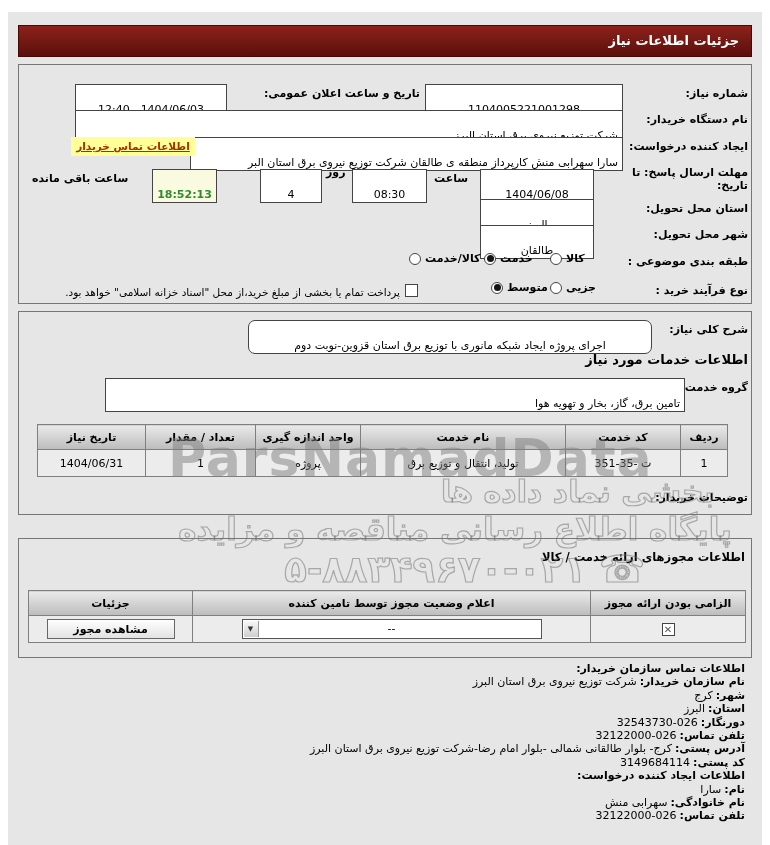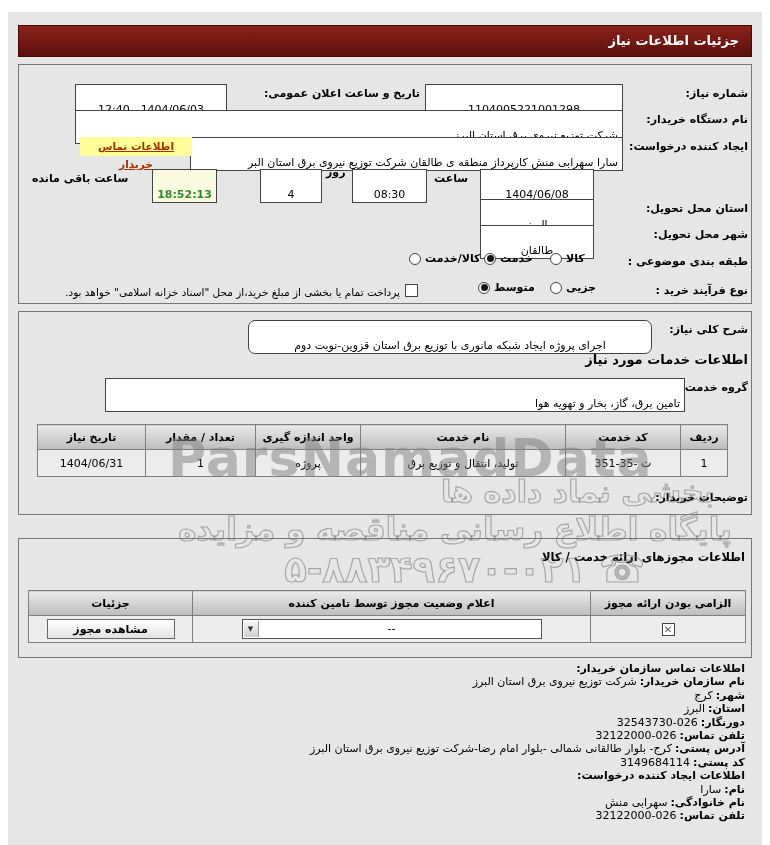--- a/index.html
+++ b/index.html
@@ -62,22 +62,23 @@
   <div class="lbl" style="right:22px; top:87px;">شماره نیاز:</div>
   <div class="fld center" style="left:425px; top:84px; width:198px;">1104005221001298</div>
   <div class="lbl" style="right:350px; top:87px;">تاریخ و ساعت اعلان عمومی:</div>
   <div class="fld center" style="left:75px; top:84px; width:152px;">1404/06/03 - 12:40</div>
 
   <div class="lbl" style="right:22px; top:113px;">نام دستگاه خریدار:</div>
   <div class="fld rightal" style="left:75px; top:110px; width:548px;">شرکت توزیع نیروی برق استان البرز</div>
 
   <div class="lbl" style="right:22px; top:140px;">ایجاد کننده درخواست:</div>
   <div class="fld rightal" style="left:190px; top:137px; width:433px;">سارا سهرابی منش کارپرداز منطقه ی طالقان شرکت توزیع نیروی برق استان البر</div>
-  <div class="link" style="left:80px; top:137px; width:112px;">اطلاعات تماس خریدار</div>
+  <div class="link" style="left:71px; top:137px; width:124px;">اطلاعات تماس خریدار</div>
 
+  <div class="lbl" style="right:22px; top:166px; width:128px; white-space:normal; line-height:13px; text-align:right;">مهلت ارسال پاسخ: تا تاریخ:</div>
   <div class="fld center" style="left:480px; top:169px; width:114px;">1404/06/08</div>
   <div class="lbl" style="left:434px; top:172px;">ساعت</div>
   <div class="fld center" style="left:352px; top:169px; width:75px;">08:30</div>
   <div class="lbl" style="left:326px; top:166px;">روز</div>
   <div class="fld center" style="left:260px; top:169px; width:62px;">4</div>
   <div class="fld center remaining" style="left:152px; top:169px; width:65px;">18:52:13</div>
   <div class="lbl" style="left:32px; top:172px;">ساعت باقی مانده</div>
 
   <div class="lbl" style="right:22px; top:202px;">استان محل تحویل:</div>
   <div class="fld center" style="left:480px; top:199px; width:114px;">البرز</div>
@@ -96,21 +97,21 @@
   <span class="opt" style="left:388px; top:252px;margin-left:21px;">
     <span>کالا/خدمت</span>
     <span class="radio"></span>
   </span>
 
   <div class="lbl" style="right:22px; top:284px;">نوع فرآیند خرید :</div>
   <span class="opt" style="left:550px; top:281px;">
     <span>جزیی</span>
     <span class="radio"></span>
   </span>
-  <span class="opt" style="left:478px; top:281px;">
+  <span class="opt" style="left:491px; top:281px;">
     <span>متوسط</span>
     <span class="radio on"></span>
   </span>
   <span class="chk" style="position:absolute; left:405px; top:284px;"></span>
   <div class="note" style="right:370px; top:286px;">پرداخت تمام یا بخشی از مبلغ خرید،از محل "اسناد خزانه اسلامی" خواهد بود.</div>
 
   <div class="lbl" style="right:22px; top:323px;">شرح کلی نیاز:</div>
   <div class="fld center" style="left:248px; top:320px; width:404px;border-radius:7px;">اجرای پروژه ایجاد شبکه مانوری با توزیع برق استان قزوین-نوبت دوم</div>
   <div class="section-title" style="right:22px; top:352px;">اطلاعات خدمات مورد نیاز</div>
   <div class="lbl" style="right:22px; top:381px;">گروه خدمت:</div>

